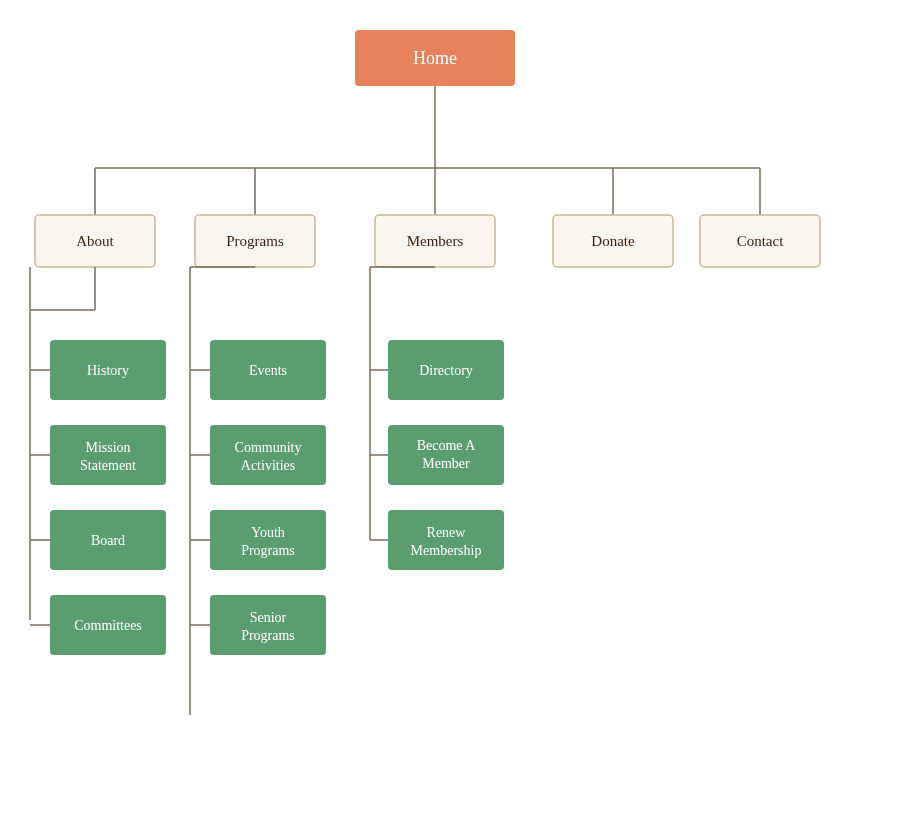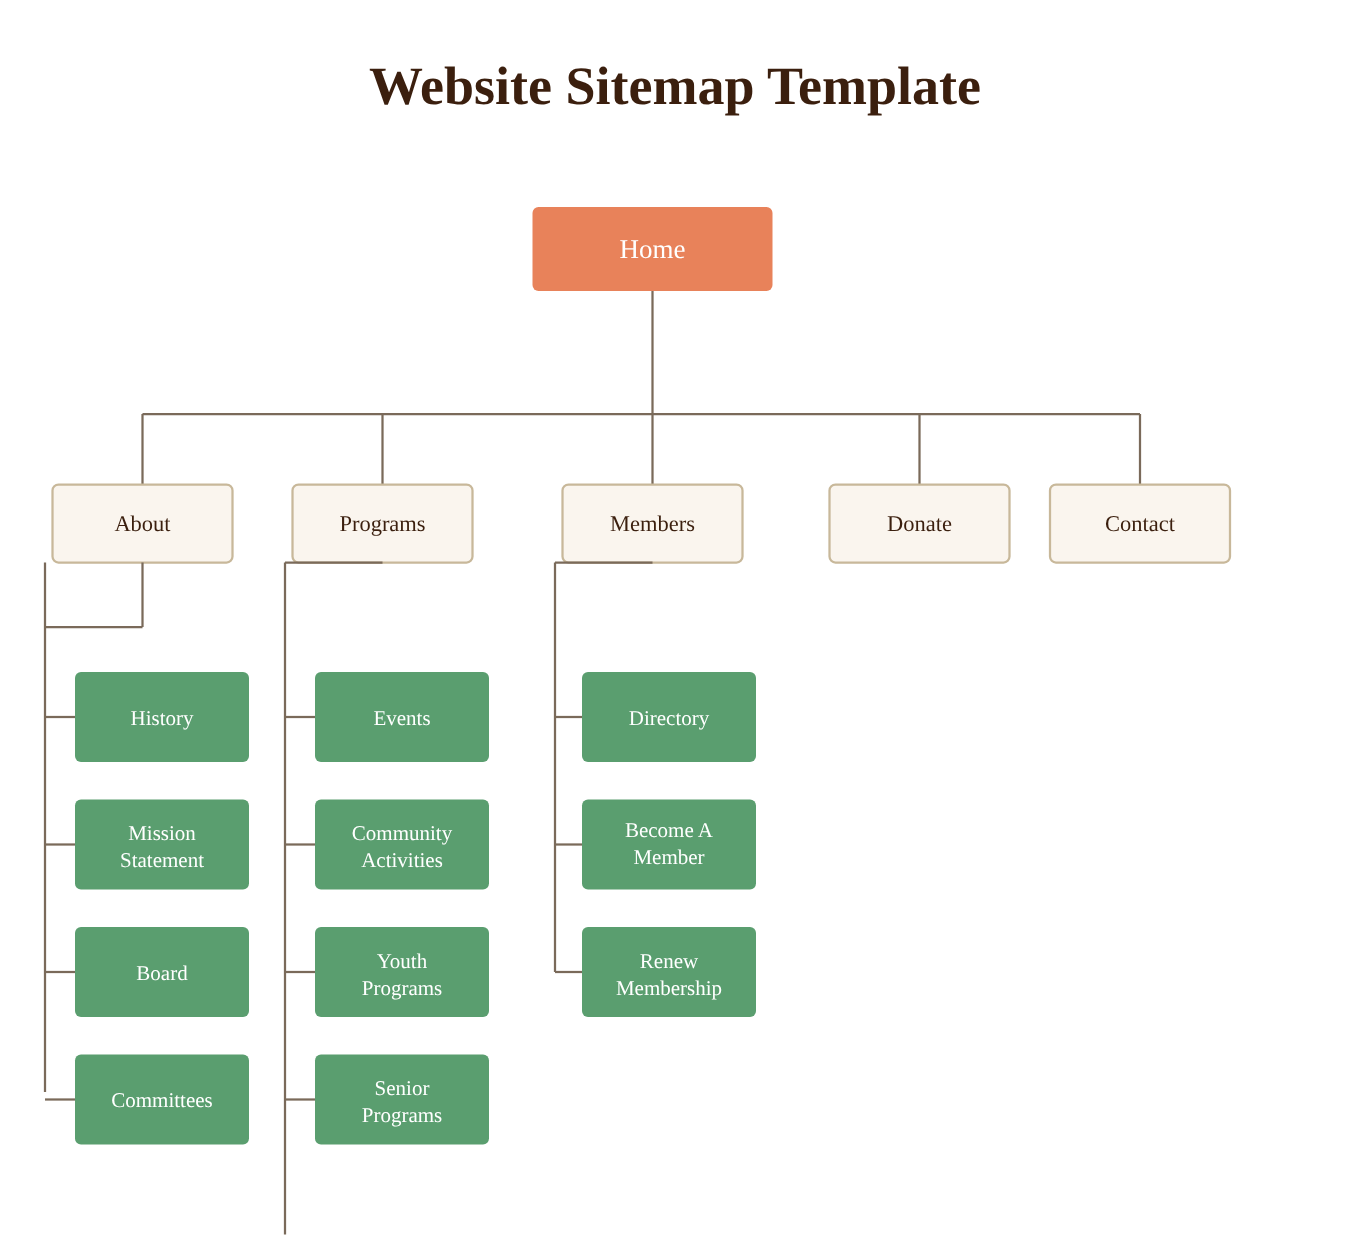--- a/index.html
+++ b/index.html
@@ -16,21 +16,20 @@
       font-size: 36px;
       font-weight: bold;
       color: #3b1f0e;
       padding: 36px 0 30px 0;
     }
   </style>
 </head>
 <body>
 
 <div>
-  <h1 class="page-title">Website Sitemap Template</h1>
 
   <div style="position:relative; width:900px; margin:0 auto;">
 
     <svg width="900" height="760" style="display:block; overflow:visible;">
 
       <g>
         <rect x="355" y="30" width="160" height="56" rx="4" fill="#e8825a"></rect>
         <text x="435" y="64" text-anchor="middle" fill="white" font-family="Georgia,serif" font-size="18">Home</text>
       </g>
 

